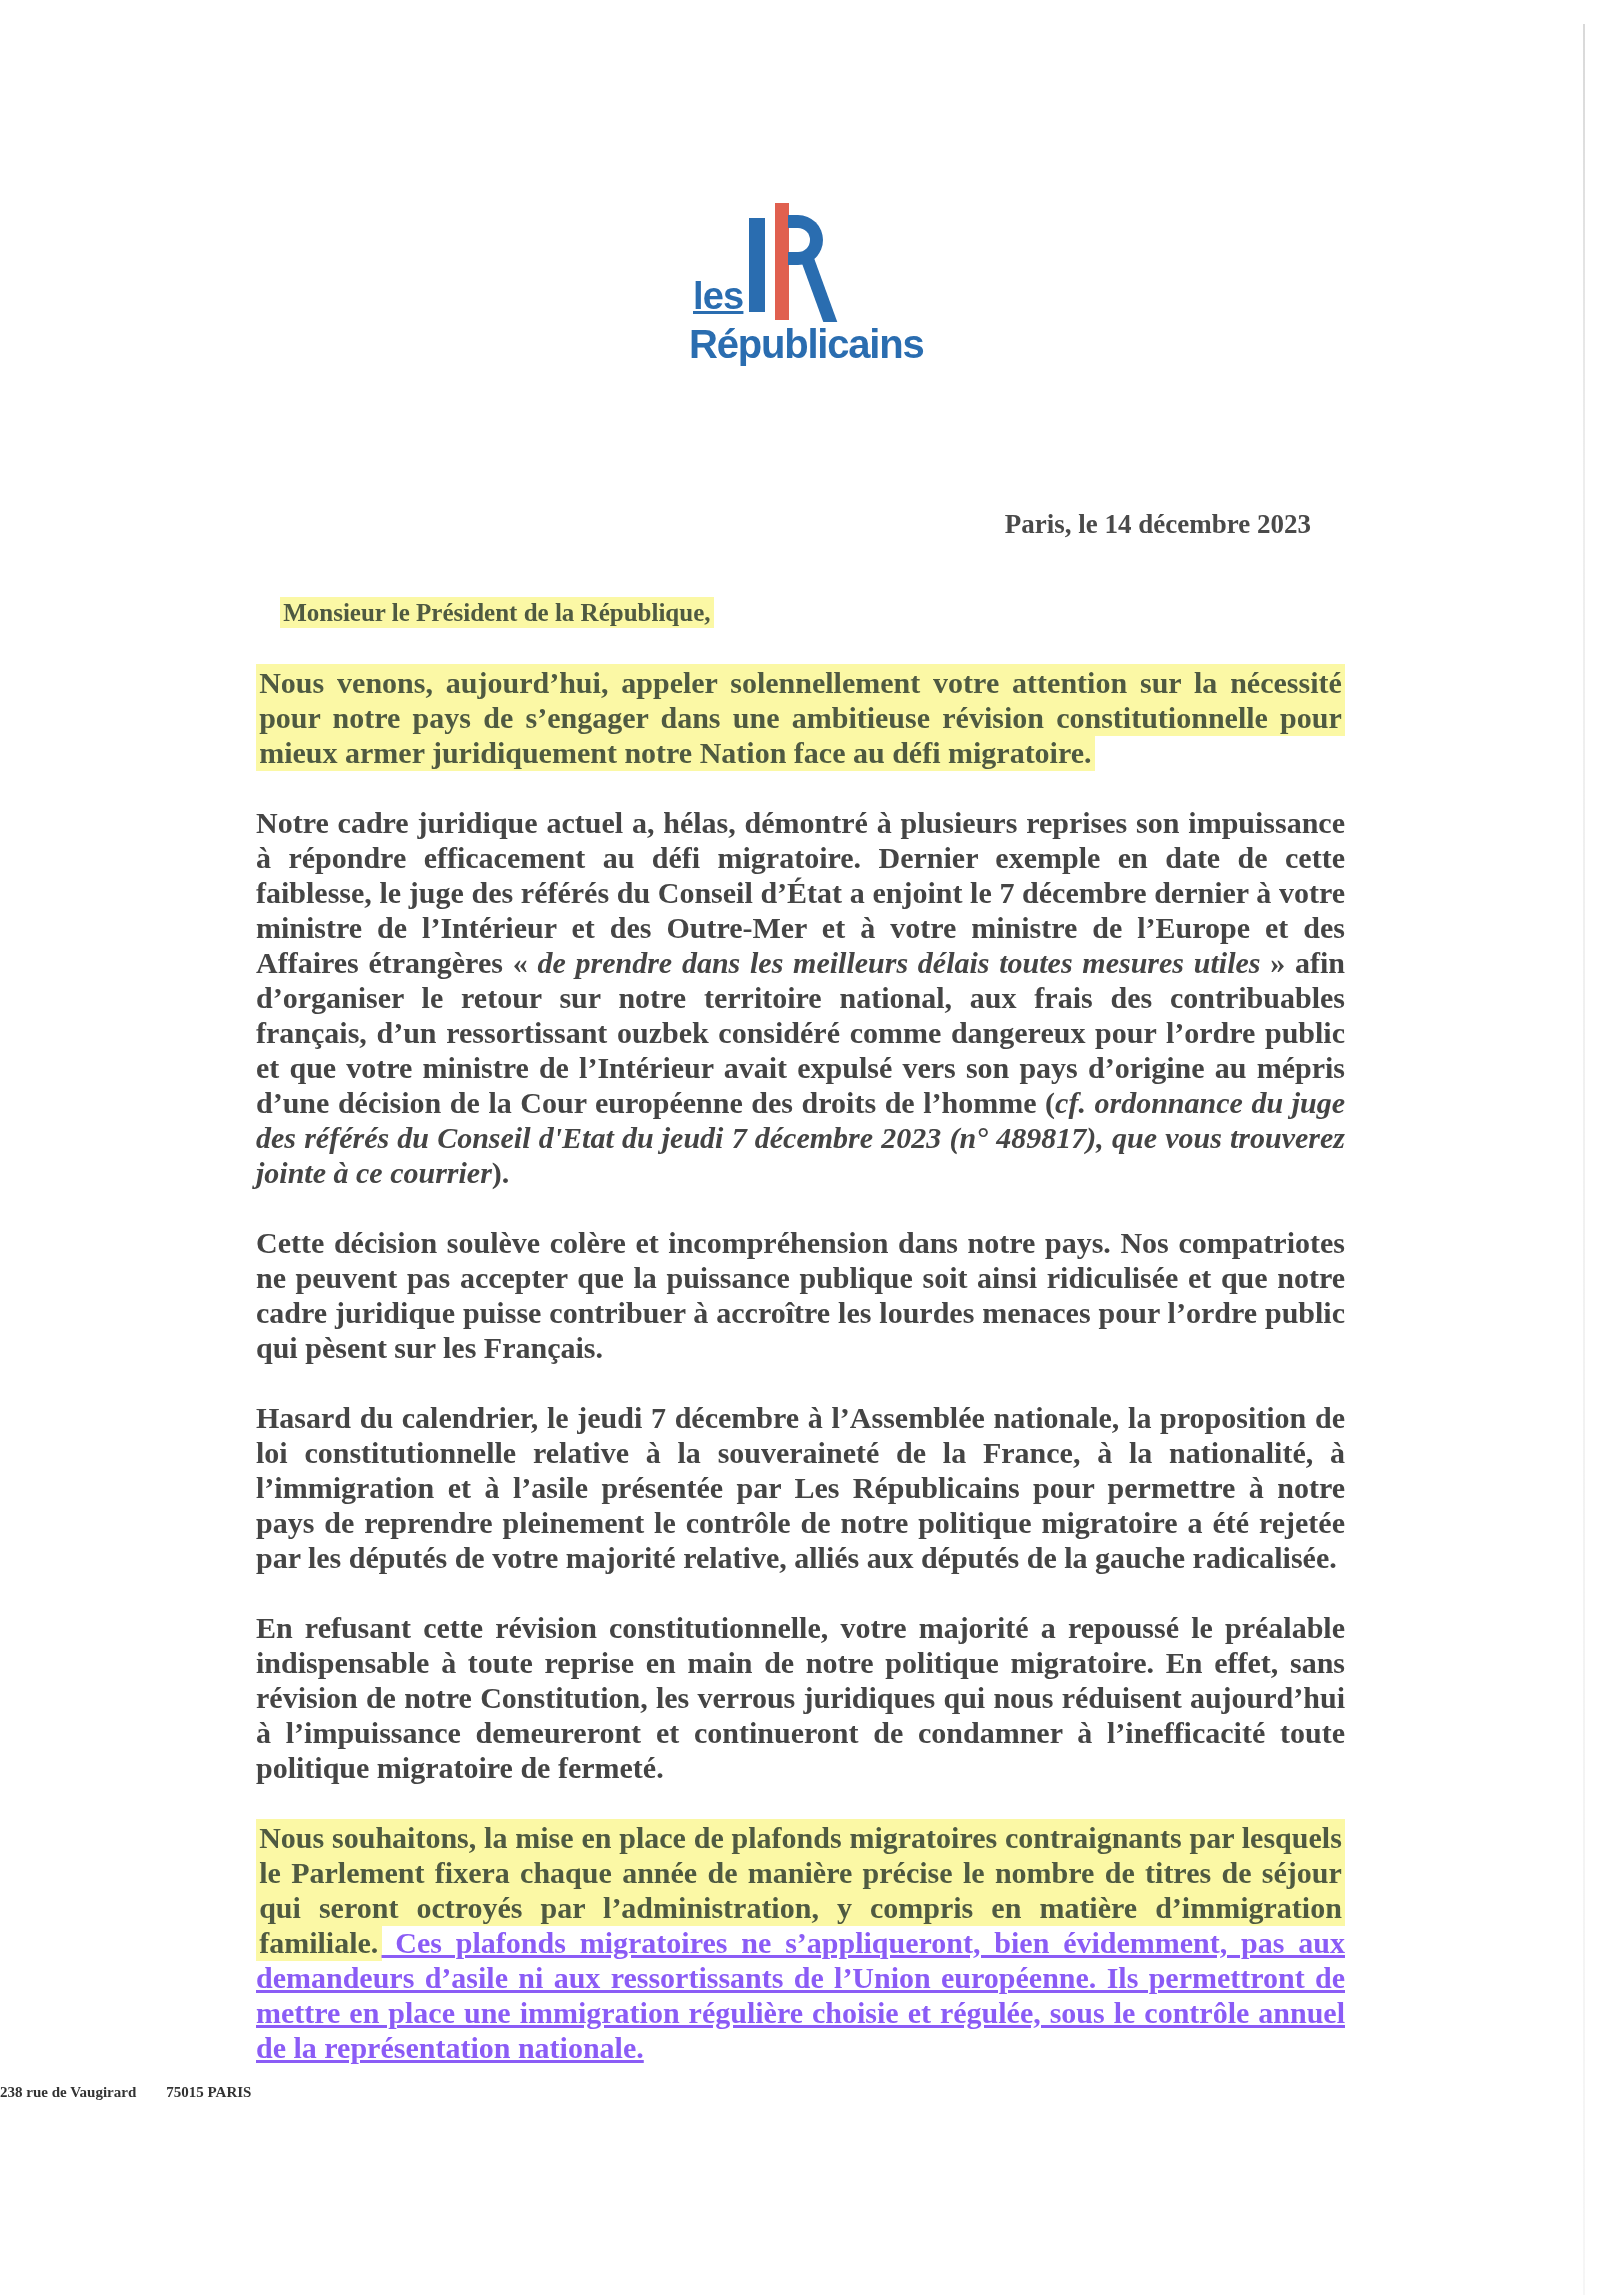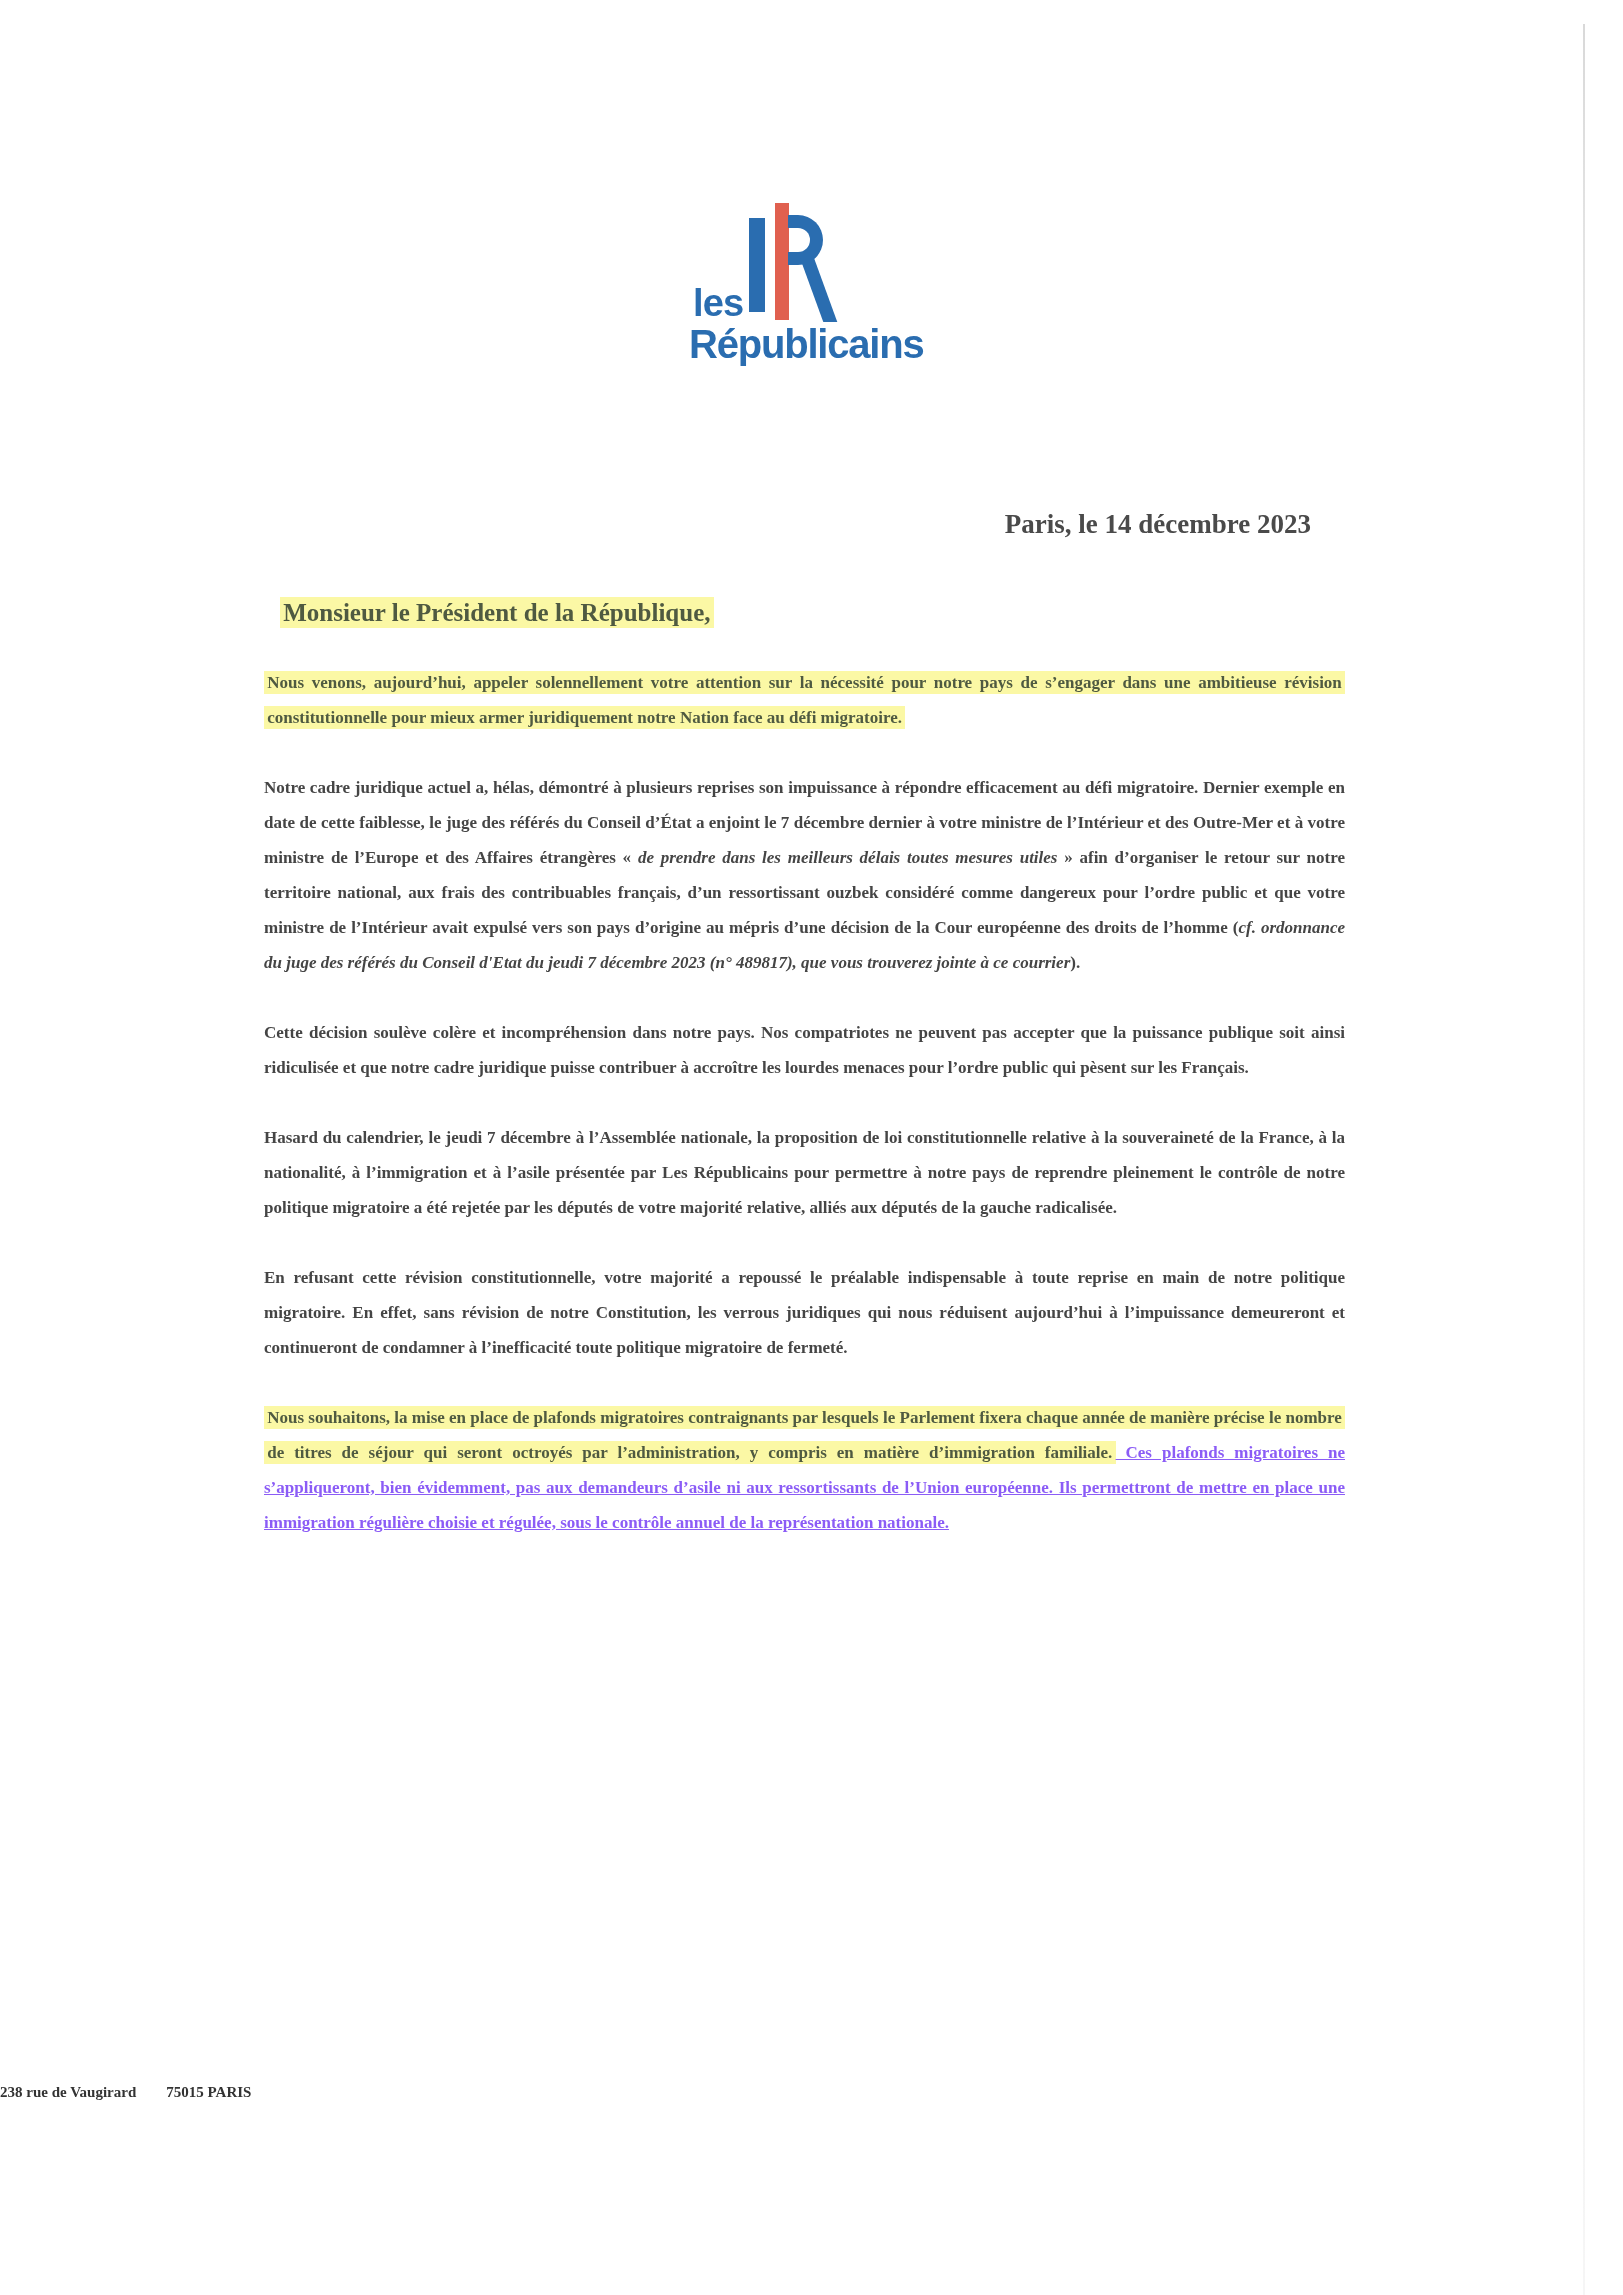--- a/index.html
+++ b/index.html
@@ -64,27 +64,28 @@
       top: 62px;
       width: 14.4px;
       height: 64px;
       background: #2a6db0;
       transform: skewX(20deg);
       transform-origin: top left;
     }
     .logo-les {
       position: absolute;
       left: 38px;
-      top: 88px;
+      top: 81px;
       font-family: "Liberation Sans", "DejaVu Sans", sans-serif;
       font-weight: bold;
       font-size: 38px;
       color: #2a6db0;
       letter-spacing: -0.8px;
       line-height: 1;
+      text-decoration: underline;
     }
     .logo-rep {
       position: absolute;
       left: 34px;
       top: 128px;
       font-family: "Liberation Sans", "DejaVu Sans", sans-serif;
       font-weight: bold;
       font-size: 40px;
       color: #2a6db0;
       letter-spacing: -1.2px;
@@ -100,23 +101,23 @@
       color: #4a4a4a;
     }
     
     .letter {
       position: absolute;
       left: 248px;
       top: 595px;
       width: 1097px;
     }
     .para {
-      font-size: 17px;
+      font-size: 30px;
       line-height: 35px;
-      margin: 0 0 35px 16px;
+      margin: 0 0 35px 8px;
       text-align: justify;
       font-weight: bold;
       color: #454545;
     }
     .hl {
       background: #fbf8a5;
       color: #4f5a41;
       box-decoration-break: clone;
       -webkit-box-decoration-break: clone;
       padding: 1.6px 3.2px;

